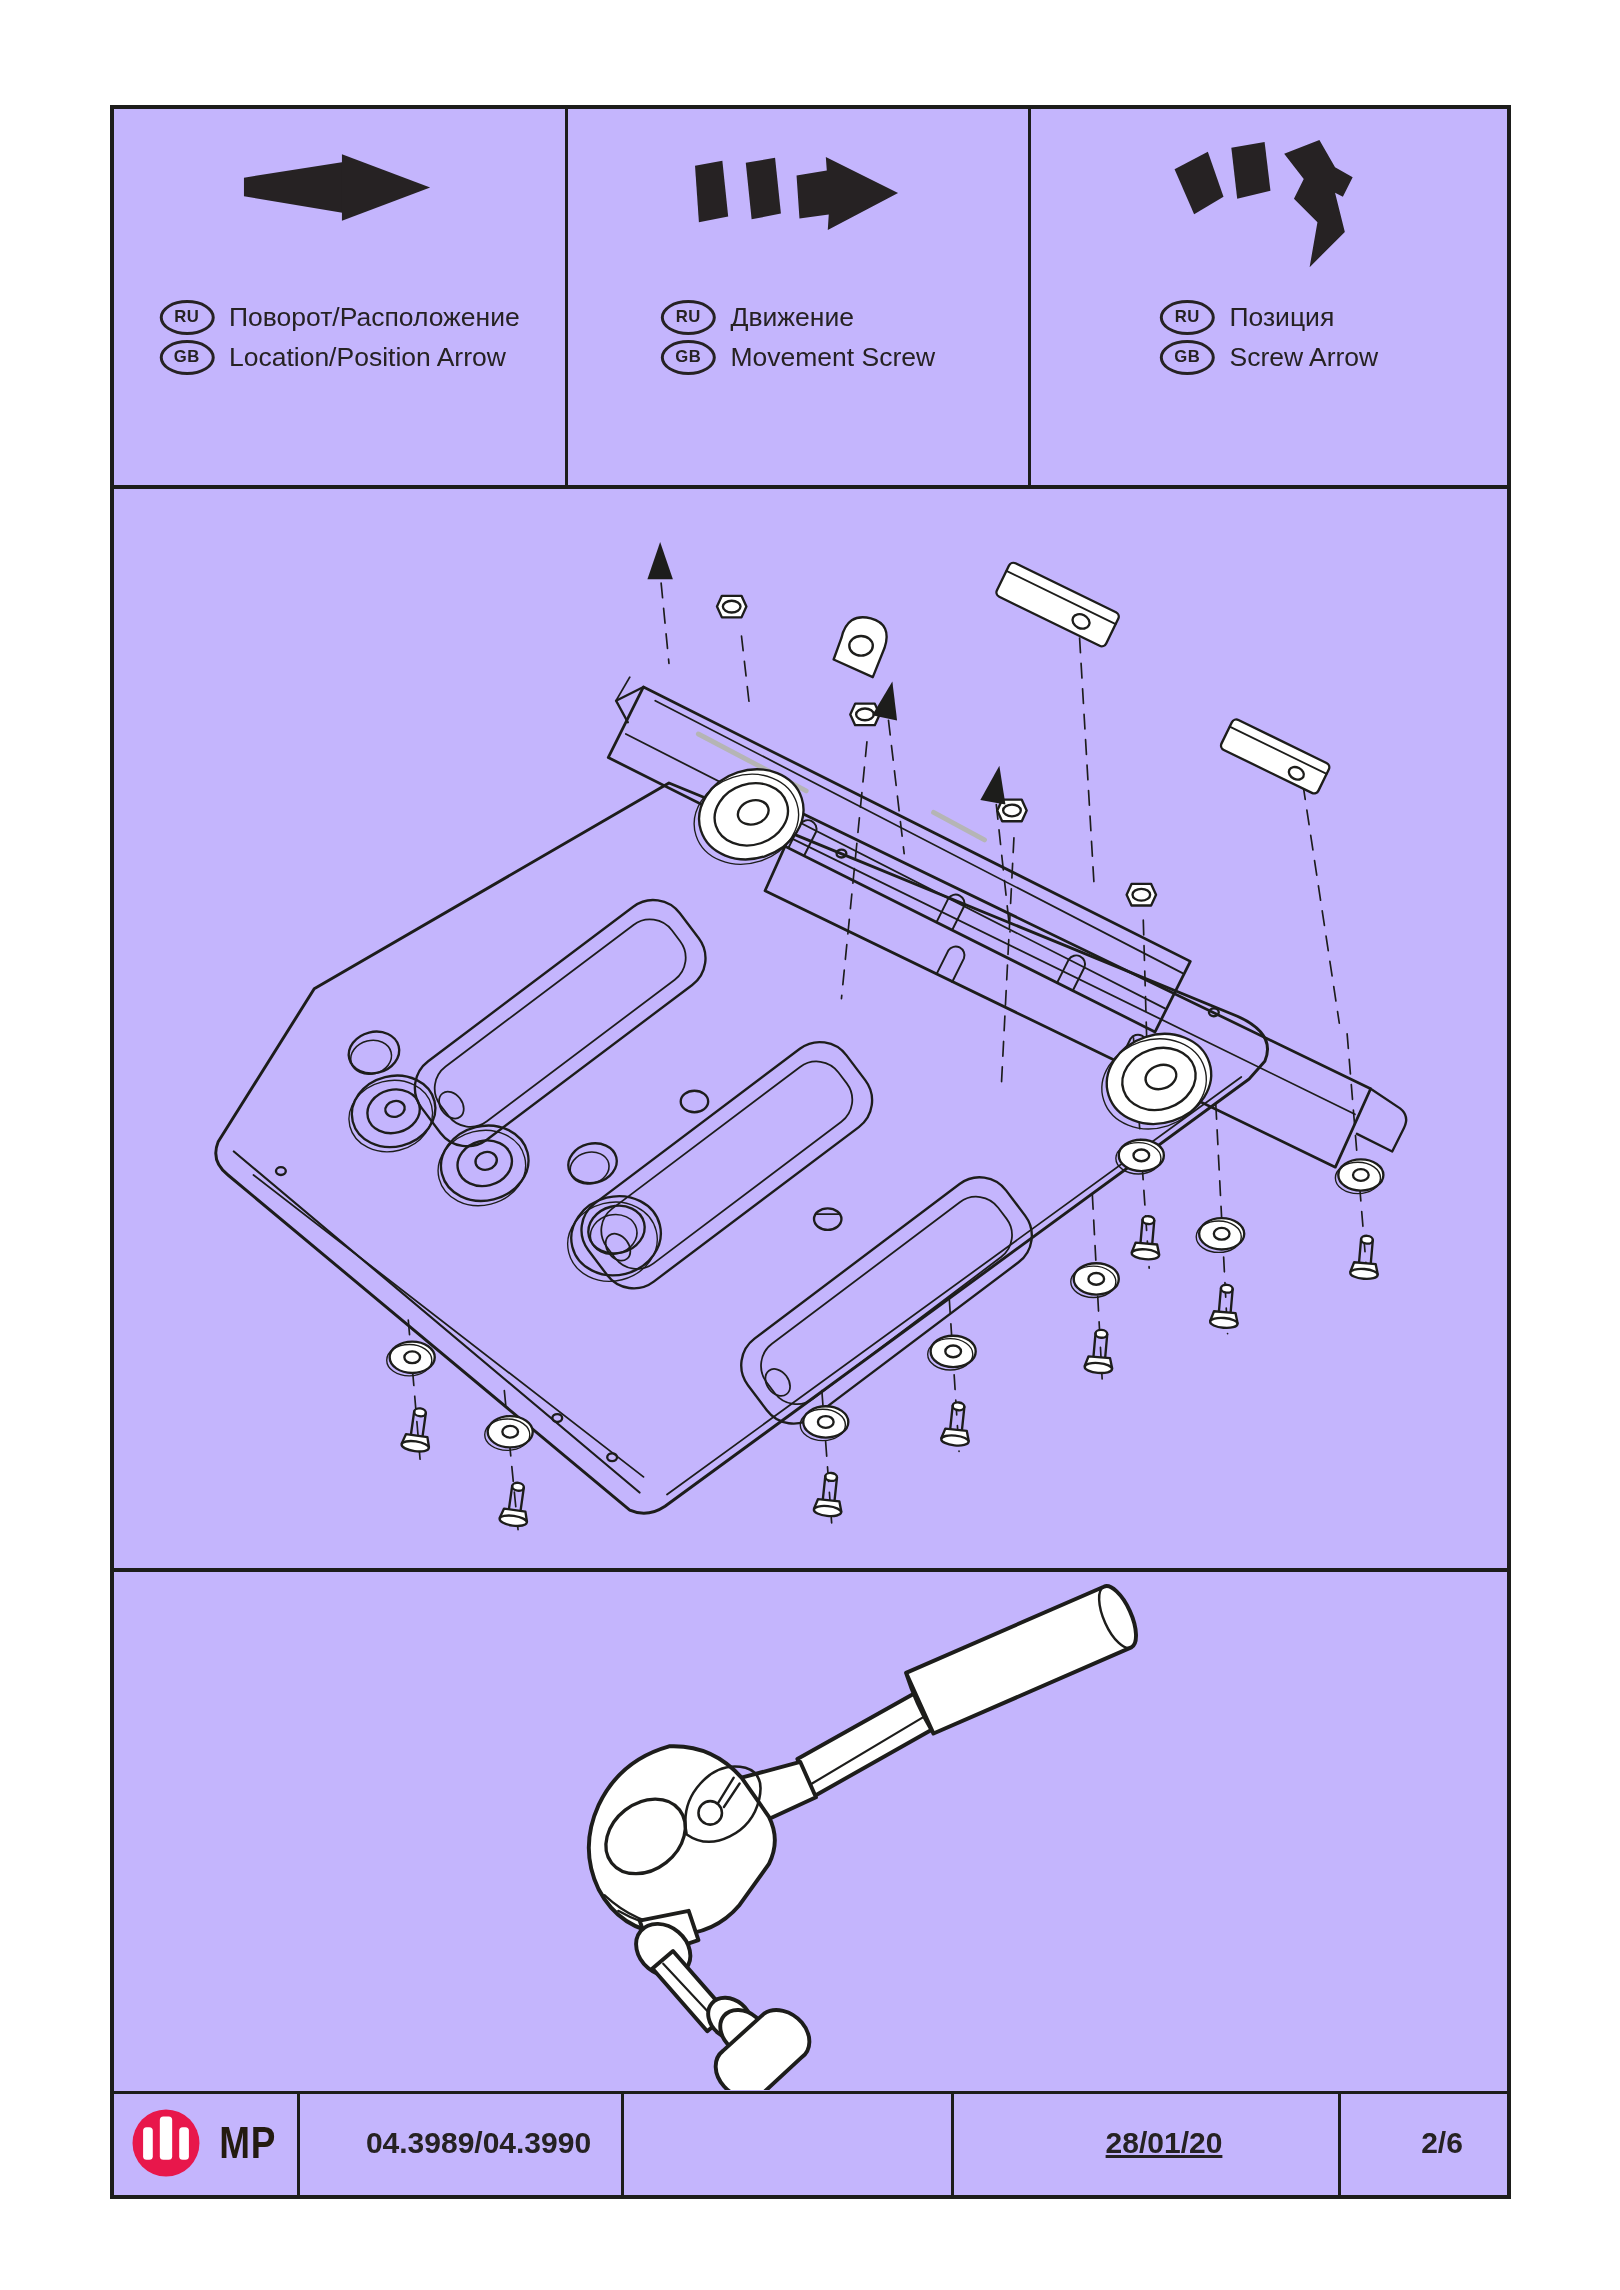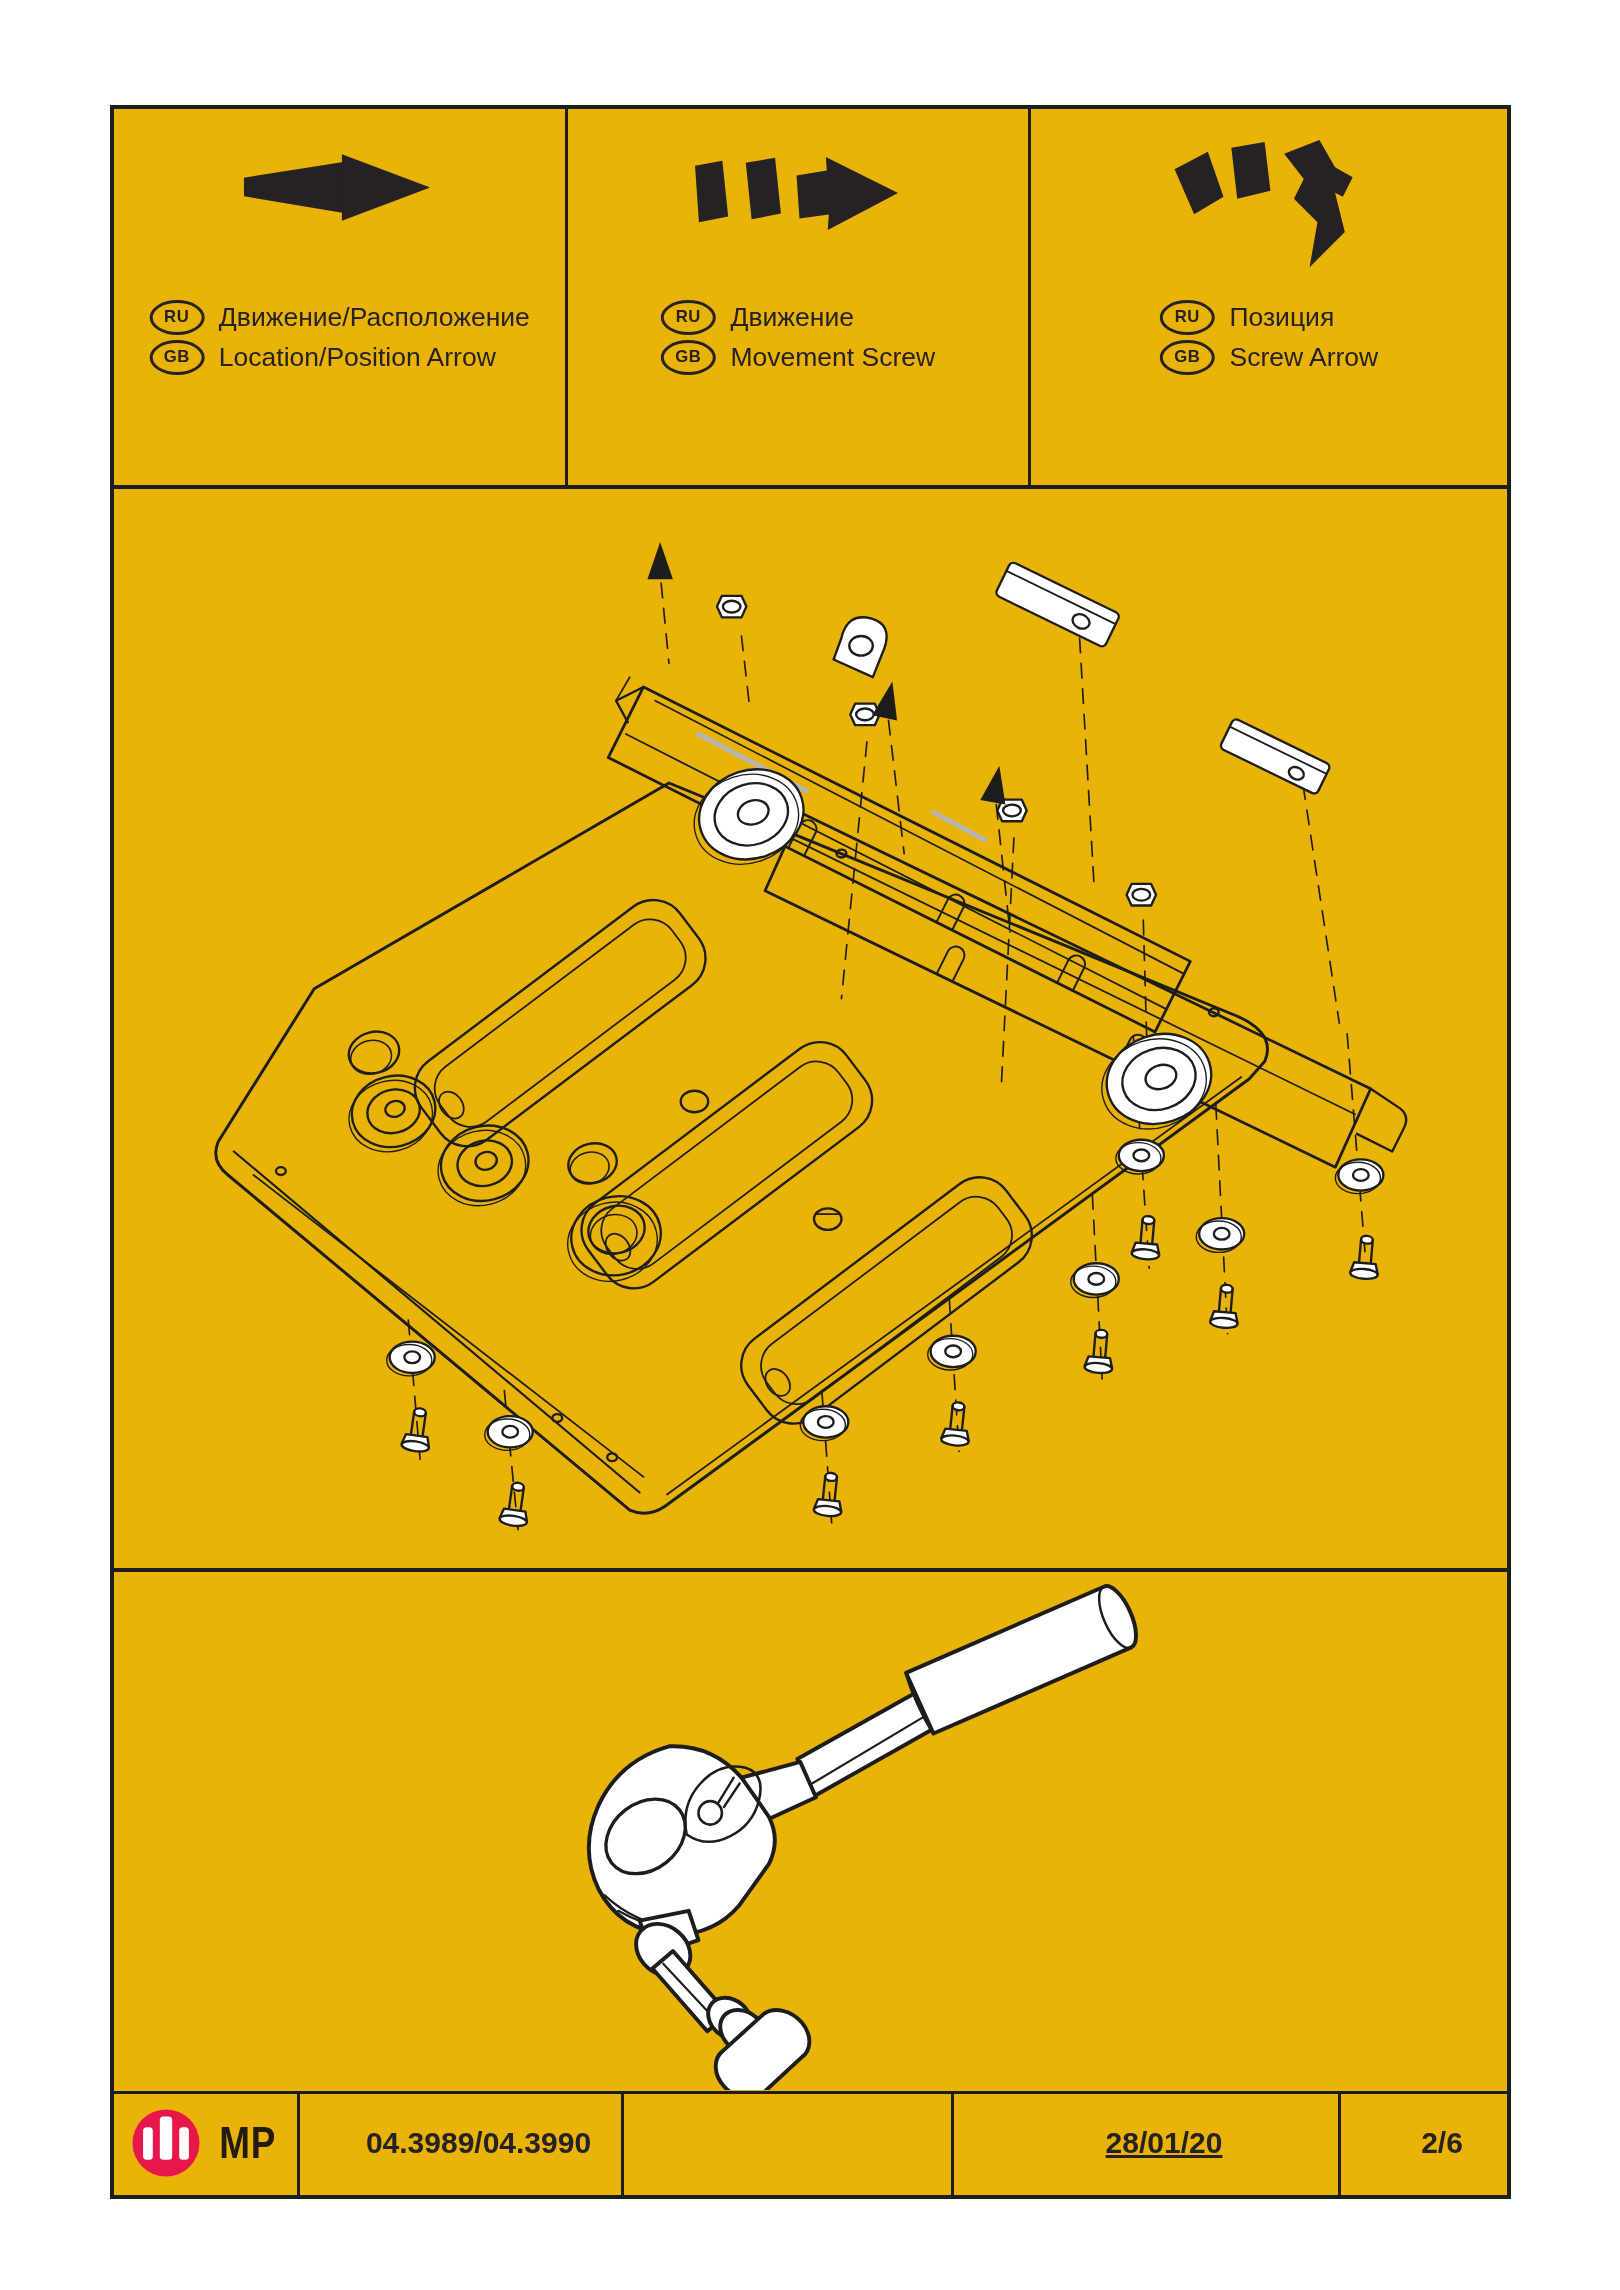--- a/index.html
+++ b/index.html
@@ -1,17 +1,17 @@
 <!DOCTYPE html>
 <html><head>
 <meta charset="utf-8">
 <style>
   html,body{margin:0;padding:0;background:#ffffff;}
   body{width:1620px;height:2291px;position:relative;font-family:"Liberation Sans",sans-serif;color:#262223;}
-  .frame{position:absolute;left:110px;top:105px;width:1401px;height:2094px;border:4.9px solid #1d1d1b;box-sizing:border-box;background:#eab308;}
+  .frame{position:absolute;left:110px;top:105px;width:1401px;height:2094px;border:4.9px solid #1d1d1b;box-sizing:border-box;background:#c4b5fd;}
   .row{position:absolute;left:0;width:100%;box-sizing:border-box;}
   .legend-row{top:0;height:380px;border-bottom:4.9px solid #1d1d1b;display:flex;}
   .legend-cell{position:relative;height:100%;box-sizing:border-box;}
   .legend-cell + .legend-cell{border-left:3.9px solid #1d1d1b;}
   .lc1{width:451px;} .lc2{width:463px;} .lc3{flex:1;}
   .legend-arrow{position:absolute;top:43px;left:50%;transform:translateX(-50%);}
   .legend-arrow.tall{top:29px;}
   .legend-text{position:absolute;top:186px;left:50%;transform:translateX(-50%);white-space:nowrap;font-size:26.5px;line-height:1.32;}
   .legend-line{display:flex;align-items:center;gap:14.7px;margin:4.9px 0;}
   .badge{width:49px;height:29px;border:3.4px solid #262223;border-radius:50%;display:flex;align-items:center;justify-content:center;font-weight:bold;font-size:16.7px;flex:0 0 auto;letter-spacing:0.5px;}
@@ -38,21 +38,21 @@
     <div class="legend-cell lc1">
       <svg class="legend-arrow" width="196" height="71" viewBox="0 0 200 72">
         <g fill="#262223">
           <polygon points="2,26 110,9 110,63 2,45"></polygon>
           <polygon points="102,2 192,36 102,70"></polygon>
         </g>
       </svg>
       <div class="legend-text">
         <div class="legend-line">
           <span class="badge">RU</span>
-          <span>Движение/Расположение</span>
+          <span>Поворот/Расположение</span>
         </div>
         <div class="legend-line">
           <span class="badge">GB</span>
           <span>Location/Position Arrow</span>
         </div>
       </div>
     </div>
 
     <div class="legend-cell lc2">
       <svg class="legend-arrow" width="211" height="82" viewBox="0 0 215 84">

